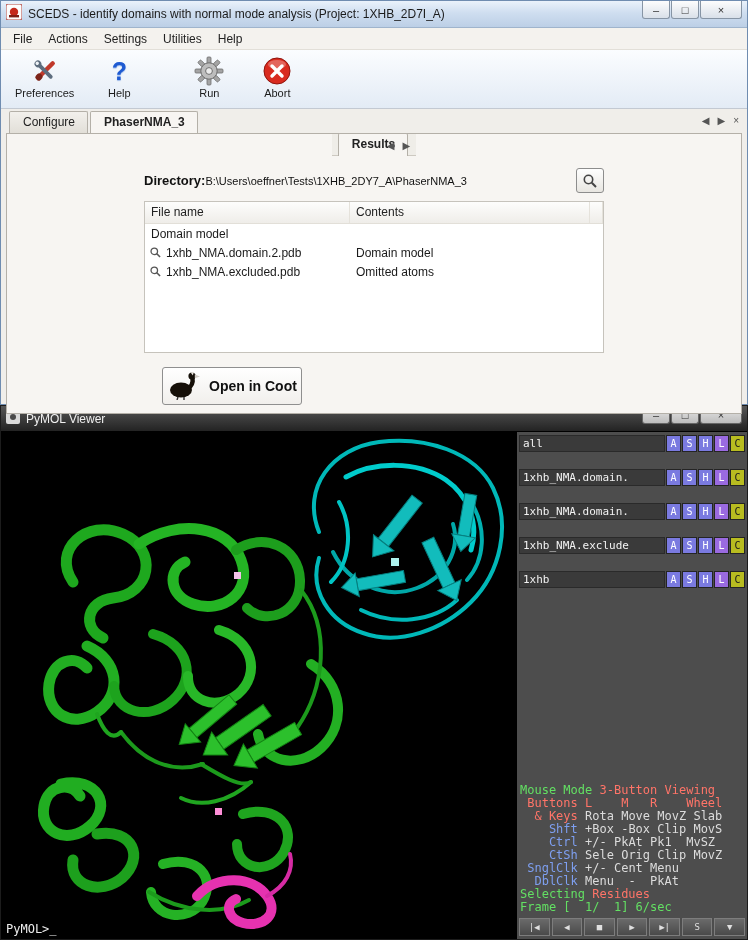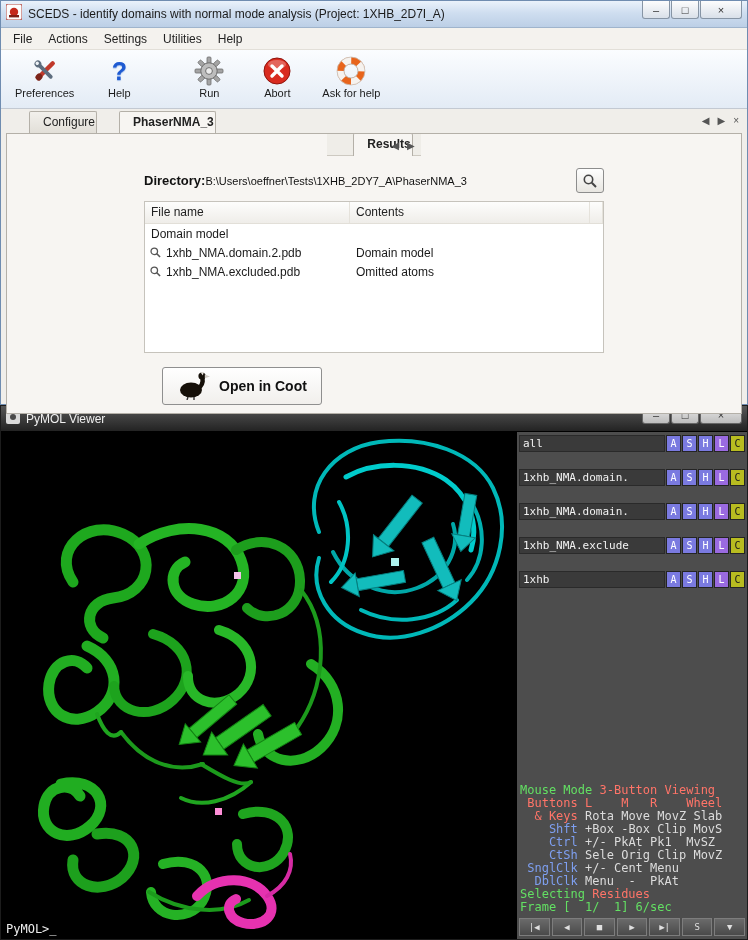--- a/index.html
+++ b/index.html
@@ -25,22 +25,22 @@
   .toolbar { height:59px; flex:0 0 59px; background:linear-gradient(#fbfdff,#e3ebf5);
              border-bottom:1px solid #c3c9d2; display:flex; align-items:flex-start;
              padding:4px 10px 0 10px; gap:14px; }
   .tool { display:flex; flex-direction:column; align-items:center; gap:1px; min-width:54px; padding:2px 4px; }
   .tool .ticon { width:30px; height:30px; display:flex; align-items:center; justify-content:center; }
   .tool .tlabel { font-size:11px; color:#1b1b1b; white-space:nowrap; }
   .qmark { font-size:25px; font-weight:bold; color:#1f5bd2; text-shadow:0 1px 1px #9db9e8; line-height:28px; }
 
   .tabbar { height:24px; flex:0 0 24px; background:#f0eeea; display:flex; align-items:flex-end;
             padding:2px 8px 0 8px; position:relative; }
-  .tab { font-size:12px; color:#222; padding:3px 1px 4px 13px; border:1px solid #b4b0a8; border-bottom:none;
-         background:linear-gradient(#f2f0ec,#e2dfd8); border-radius:2px 2px 0 0; margin-right:2px;margin-left:20px; }
+  .tab { font-size:12px; color:#222; padding:3px 12px 4px 13px; border:1px solid #b4b0a8; border-bottom:none;
+         background:linear-gradient(#f2f0ec,#e2dfd8); border-radius:2px 2px 0 0; margin-right:2px; }
   .tab.active { background:#f7f5f2; font-weight:bold; padding-bottom:5px; position:relative; top:1px; }
   .tab-nav { position:absolute; right:8px; top:6px; display:flex; gap:8px; font-size:10px; color:#555; }
 
   .inner-frame { flex:1; margin:0 5px 5px 5px; border:1px solid #b4b0a8; background:#f7f5f2;
                  display:flex; flex-direction:column; position:relative;align-items:center; }
   .inner-tabs { height:22px; flex:0 0 22px; background:#efede8; display:flex; align-items:flex-end;
                 padding:2px 6px 0 6px; border-bottom:1px solid #cdc9c1; position:relative; }
   .inner-tab-nav { position:absolute; right:6px; top:6px; display:flex; gap:8px; font-size:10px; color:#555; }
 
   .results-panel { flex:1; padding:8px 10px; display:flex; flex-direction:column; }
@@ -52,21 +52,21 @@
 
   .file-table { margin:0 4px; background:#fff; border:1px solid #c6c3bc; height:152px; overflow:hidden; }
   .ft-header { display:grid; grid-template-columns:205px 240px 1fr; height:22px;
                background:linear-gradient(#fdfdfc,#efede9); border-bottom:1px solid #e2dfd8; }
   .ft-header > div { font-size:12px; color:#222; padding:3px 6px; border-right:1px solid #e5e2db; }
   .ft-row { display:grid; grid-template-columns:205px 240px 1fr; height:19px; align-items:center; }
   .ft-file { display:flex; align-items:center; gap:4px; padding-left:4px; font-size:12px; color:#1a1a1a; white-space:nowrap; }
   .ft-cont { font-size:12px; color:#1a1a1a; padding-left:6px; }
 
   .action-row { display:flex; gap:8px; margin:14px 0 0 22px; }
-  .big-btn { display:flex; align-items:center; gap:8px; padding:4px 14px; height:38px;
+  .big-btn { display:flex; align-items:center; gap:8px; padding:4px 4px; height:38px;
              background:linear-gradient(#ffffff,#f1efec); border:1px solid #8f8f8f; border-radius:3px;
              font-size:14px; font-weight:bold; color:#111; }
 
   
   .pymol-window { width:748px; height:535px; border:1px solid #1c1c1c; background:#000;
                   display:flex; flex-direction:column; }
   .pymol-titlebar { height:26px; flex:0 0 26px; background:linear-gradient(#565656,#232323);
                     display:flex; align-items:center; gap:6px; padding:0 5px; border-bottom:1px solid #000; }
   .pymol-titlebar .title { flex:1; color:#f0f0f0; font-size:12px; }
   .pymol-titlebar .win-btn { background:linear-gradient(#e9e9e9,#bdbdbd); border-color:#666; }
@@ -170,34 +170,20 @@
     </div>
     <div class="tool">
       <span class="ticon">
         <svg width="30" height="30" viewBox="0 0 30 30">
           <circle cx="15" cy="15" r="13" fill="#d92b1f" stroke="#8f130c" stroke-width="1"></circle>
           <ellipse cx="15" cy="8.5" rx="9" ry="4.5" fill="#ffffff" opacity="0.28"></ellipse>
           <path d="M10,10 L20,20 M20,10 L10,20" stroke="#fff" stroke-width="3.4" stroke-linecap="round"></path>
         </svg>
       </span>
       <span class="tlabel">Abort</span>
-    </div>
-    <div class="tool">
-      <span class="ticon">
-        <svg width="30" height="30" viewBox="0 0 30 30">
-          <circle cx="15" cy="15" r="10.5" fill="none" stroke="#e8641b" stroke-width="7"></circle>
-          <g transform="rotate(45 15 15)">
-            <circle cx="15" cy="15" r="10.5" fill="none" stroke="#f6f2ee" stroke-width="7" stroke-dasharray="8.2 8.3"></circle>
-          </g>
-          <circle cx="15" cy="15" r="10.5" fill="none" stroke="#a8razor" stroke-width="0" opacity="0"></circle>
-          <circle cx="15" cy="15" r="14" fill="none" stroke="#c8c0b8" stroke-width="0.8"></circle>
-          <circle cx="15" cy="15" r="7" fill="none" stroke="#b8b0a8" stroke-width="0.8"></circle>
-        </svg>
-      </span>
-      <span class="tlabel">Ask for help</span>
     </div>
   </div>
 
   <div class="tabbar">
     <span class="tab">Configure</span>
     <span class="tab active">PhaserNMA_3</span>
     <span class="tab-nav">
       <span>◀</span>
       <span>▶</span>
       <span>×</span>

